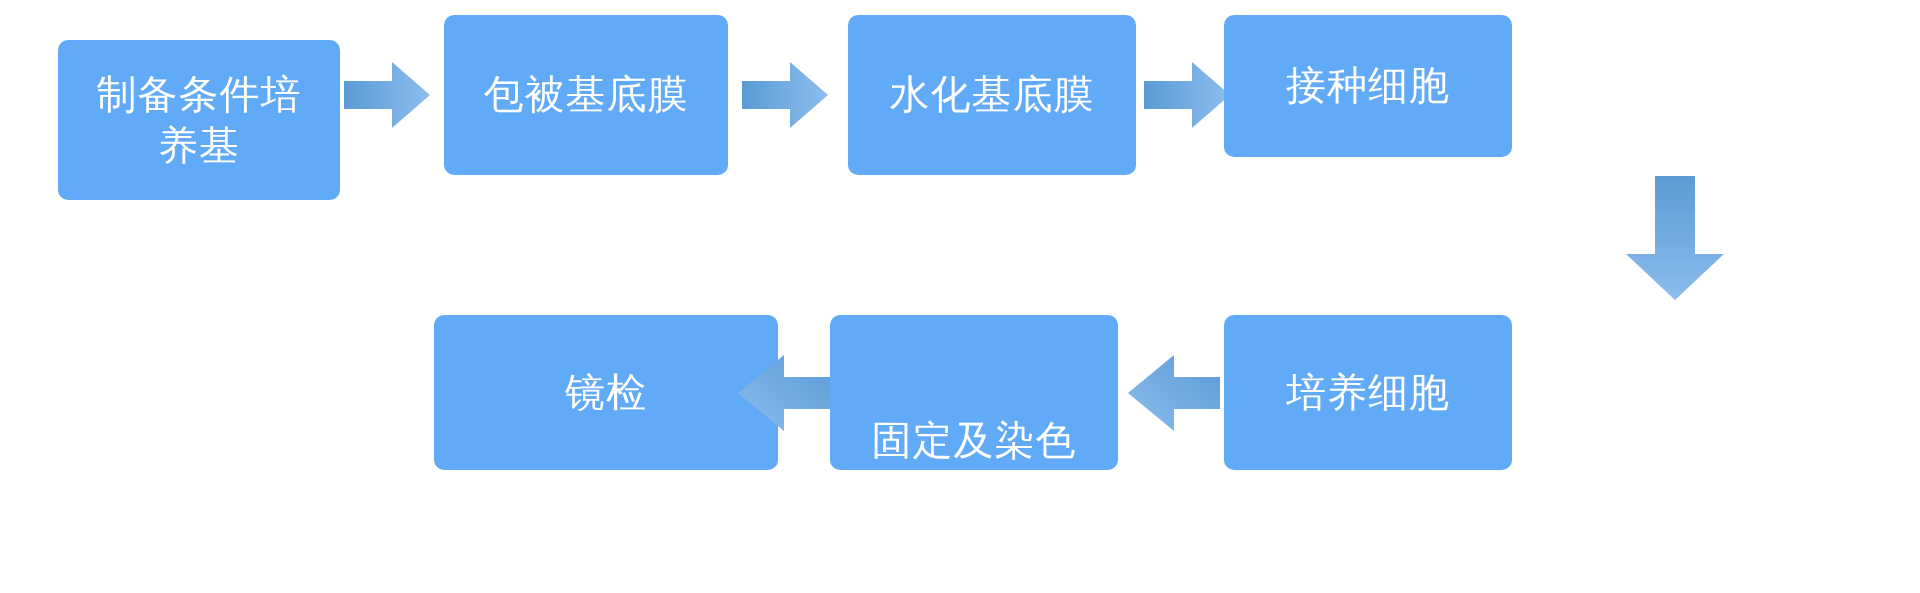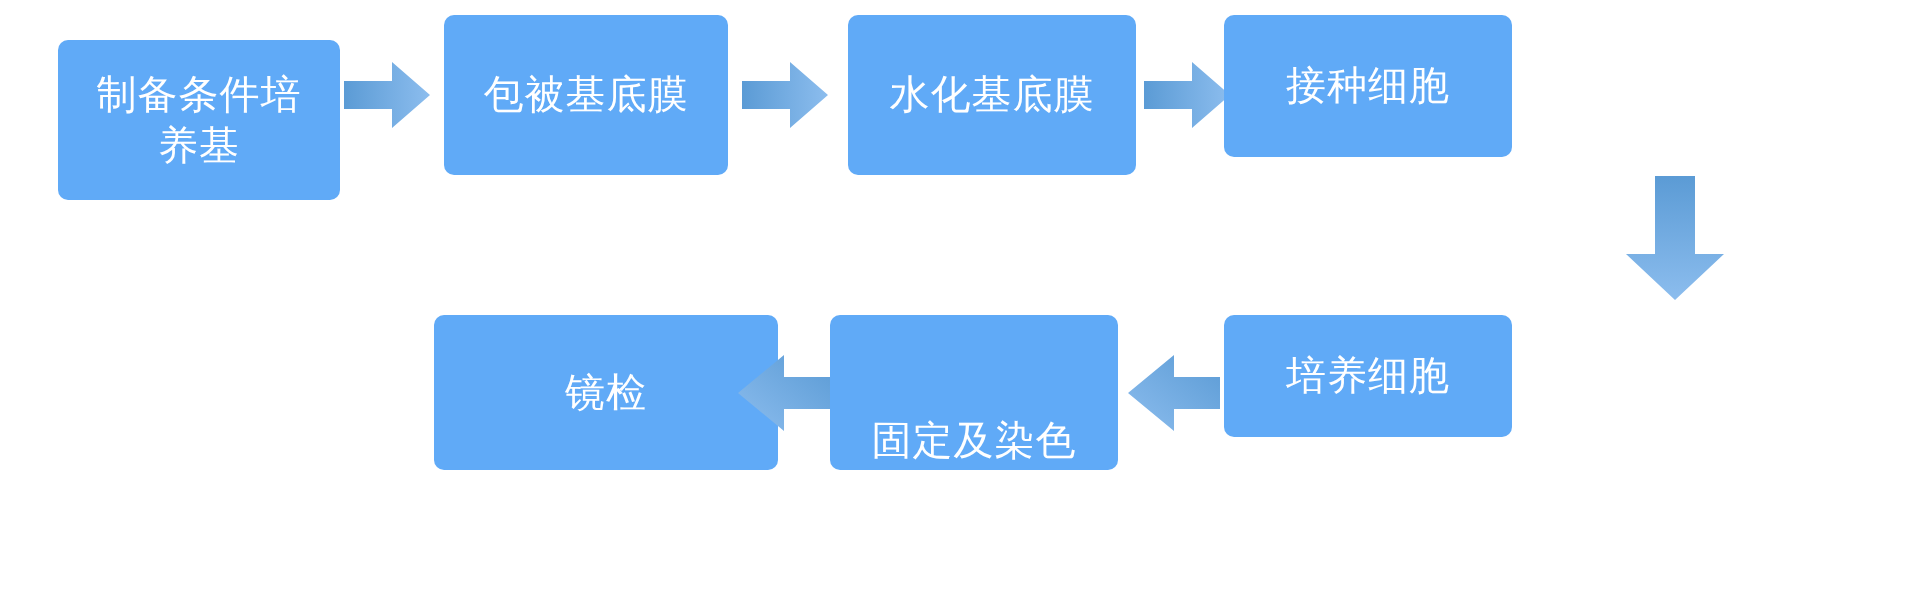--- a/index.html
+++ b/index.html
@@ -146,17 +146,17 @@
       <defs>
         <linearGradient id="gL2" x1="1" y1="0" x2="0" y2="1">
           <stop offset="0" stop-color="#5B9BD5"></stop>
           <stop offset="1" stop-color="#8CBDEE"></stop>
         </linearGradient>
       </defs>
       <polygon points="0,38 46,0 46,22 92,22 92,54 46,54 46,76" fill="url(#gL2)"></polygon>
     </svg>
   </div>
 
-  <div class="node" style="left:1224px; top:315px; width:288px; height:122px;">
+  <div class="node" style="left:1224px; top:315px; width:288px; height:155px;">
     <span class="label">培养细胞</span>
   </div>
 
 </div>
 
 </body></html>

